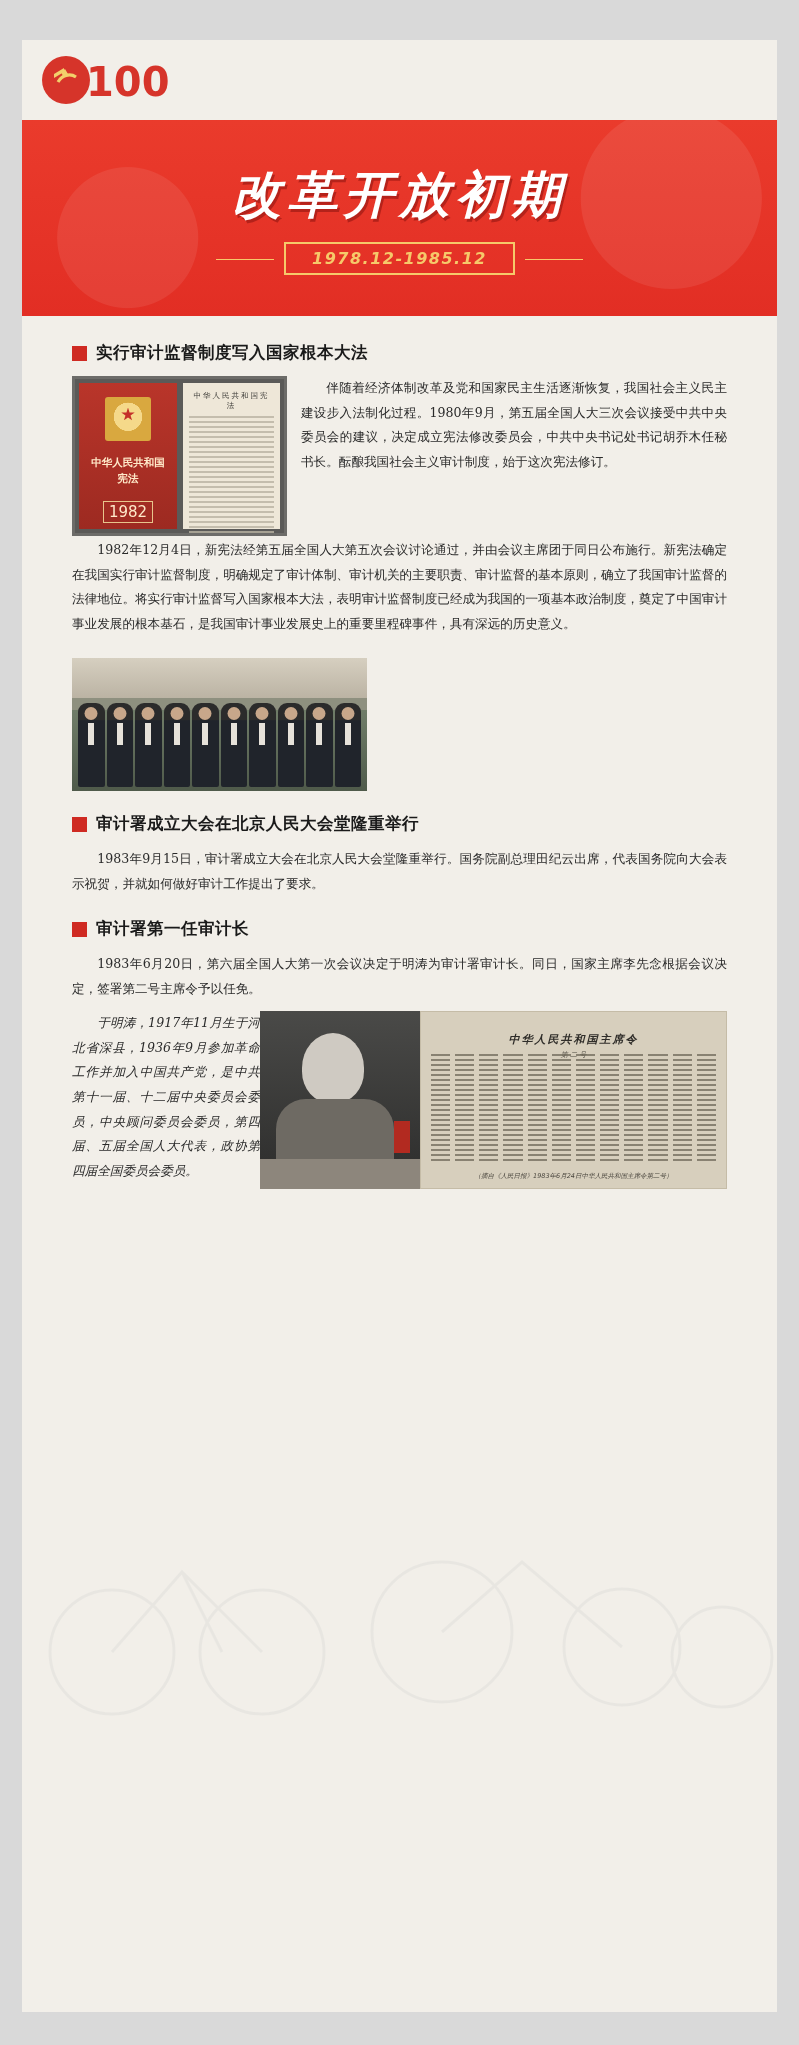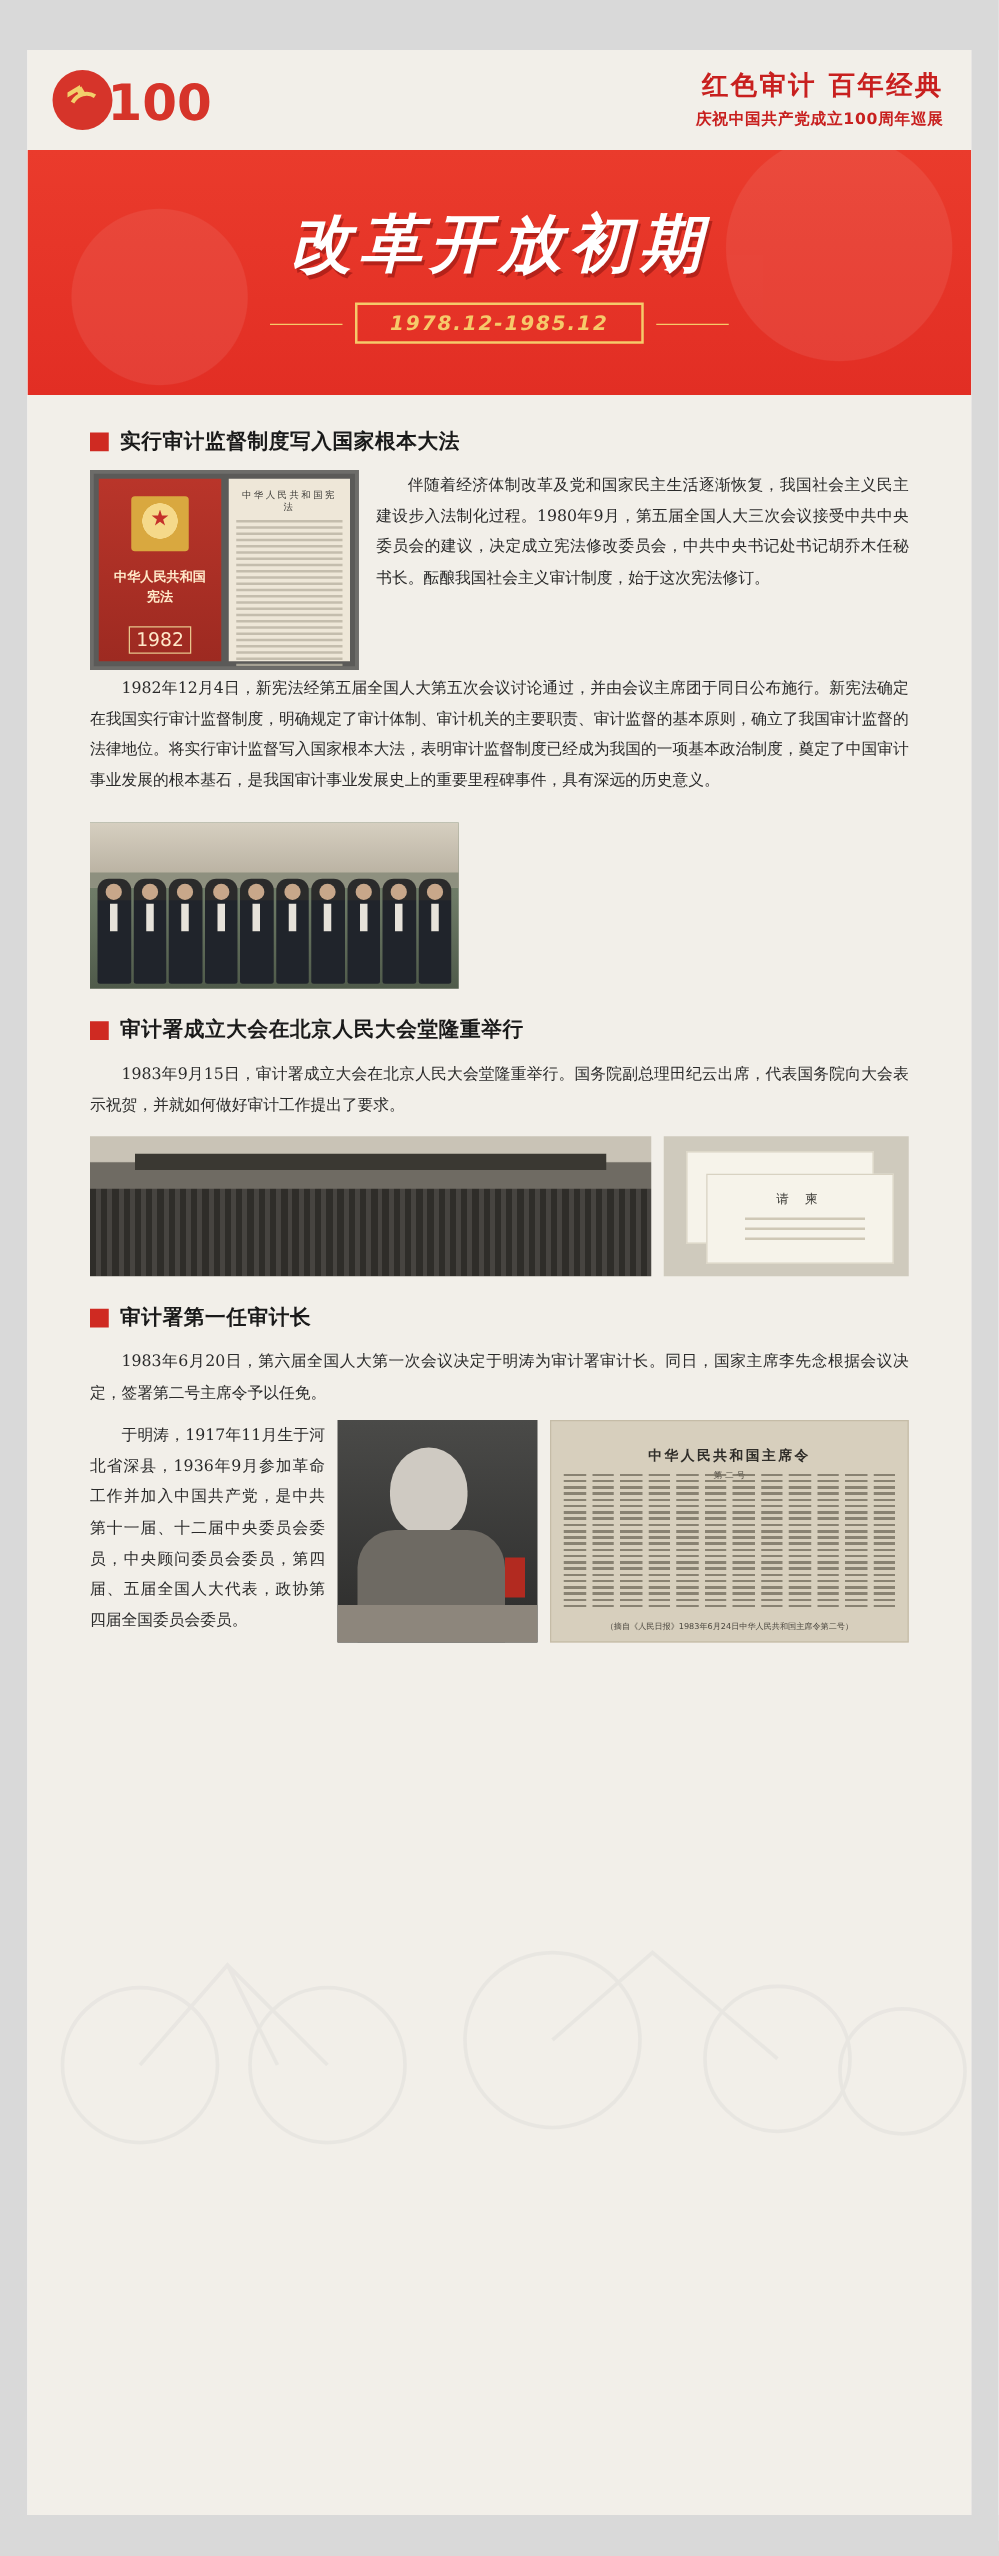--- a/index.html
+++ b/index.html
@@ -320,21 +320,21 @@
     text-align: center; font-size: 10px; letter-spacing: 5px; color: #3b3a36;
   }
   .photo-invite .l {
     position: absolute; left: 30px; right: 22px; top: 34px; height: 2px;
     background: #cfc8b6;
     box-shadow: 0 8px 0 #cfc8b6, 0 16px 0 #cfc8b6;
   }
 
   
   .sec4 { margin-top: 22px; }
-  .sec4-row { display: flex; gap: 10px; margin-top: 10px; }
+  .sec4-row { display: flex; margin-top: 10px; font-style: italic; }
   .sec4-text { flex: 0 0 188px; }
   .photo-portrait {
     flex: 0 0 160px;
     height: 178px;
     background: linear-gradient(180deg,#4a4a48,#2c2c2b);
     position: relative;
     overflow: hidden;
   }
   .photo-portrait .head {
     position: absolute; left: 42px; top: 22px; width: 62px; height: 70px;
@@ -402,24 +402,20 @@
   <div class="sheet">
 
     <div class="header">
       <svg class="logo-100" viewBox="0 0 130 56">
         <circle cx="26" cy="28" r="24" fill="#d6342a"></circle>
         <path d="M14 22 l10 -6 l0 4 l-10 6 z" fill="#f2d06b"></path>
         <path d="M18 30 c4 -7 12 -9 18 -5" stroke="#f2d06b" stroke-width="3.2" fill="none"></path>
         <path d="M21 20 l4 -3 l3 5 l-5 2 z" fill="#f2d06b"></path>
         <text x="46" y="44" font-family="DejaVu Sans, sans-serif" font-size="40" font-weight="bold" fill="#d6342a">100</text>
       </svg>
-      <div class="header-right">
-        <div class="header-title">红色审计 百年经典</div>
-        <div class="header-sub">庆祝中国共产党成立100周年巡展</div>
-      </div>
     </div>
 
     <div class="red-band">
       <div class="ghost"></div>
       <div class="big-title">改革开放初期</div>
       <div class="date-wrap">
         <div class="date-chip">1978.12-1985.12</div>
       </div>
     </div>
 
@@ -507,33 +503,20 @@
           </div>
         </div>
       </div>
 
       <div class="sec3">
         <div class="sec-head">
           <span class="sec-mark"></span>
           <span class="sec-title">审计署成立大会在北京人民大会堂隆重举行</span>
         </div>
         <p class="para">1983年9月15日，审计署成立大会在北京人民大会堂隆重举行。国务院副总理田纪云出席，代表国务院向大会表示祝贺，并就如何做好审计工作提出了要求。</p>
-        <div class="sec3-imgs">
-          <div class="photo-ceremony">
-            <div class="banner"></div>
-            <div class="crowd"></div>
-          </div>
-          <div class="photo-invite">
-            <div class="card card1"></div>
-            <div class="card card2">
-              <div class="t">请 柬</div>
-              <div class="l"></div>
-            </div>
-          </div>
-        </div>
       </div>
 
       <div class="sec4">
         <div class="sec-head">
           <span class="sec-mark"></span>
           <span class="sec-title">审计署第一任审计长</span>
         </div>
         <p class="para">1983年6月20日，第六届全国人大第一次会议决定于明涛为审计署审计长。同日，国家主席李先念根据会议决定，签署第二号主席令予以任免。</p>
         <div class="sec4-row">
           <div class="sec4-text">

